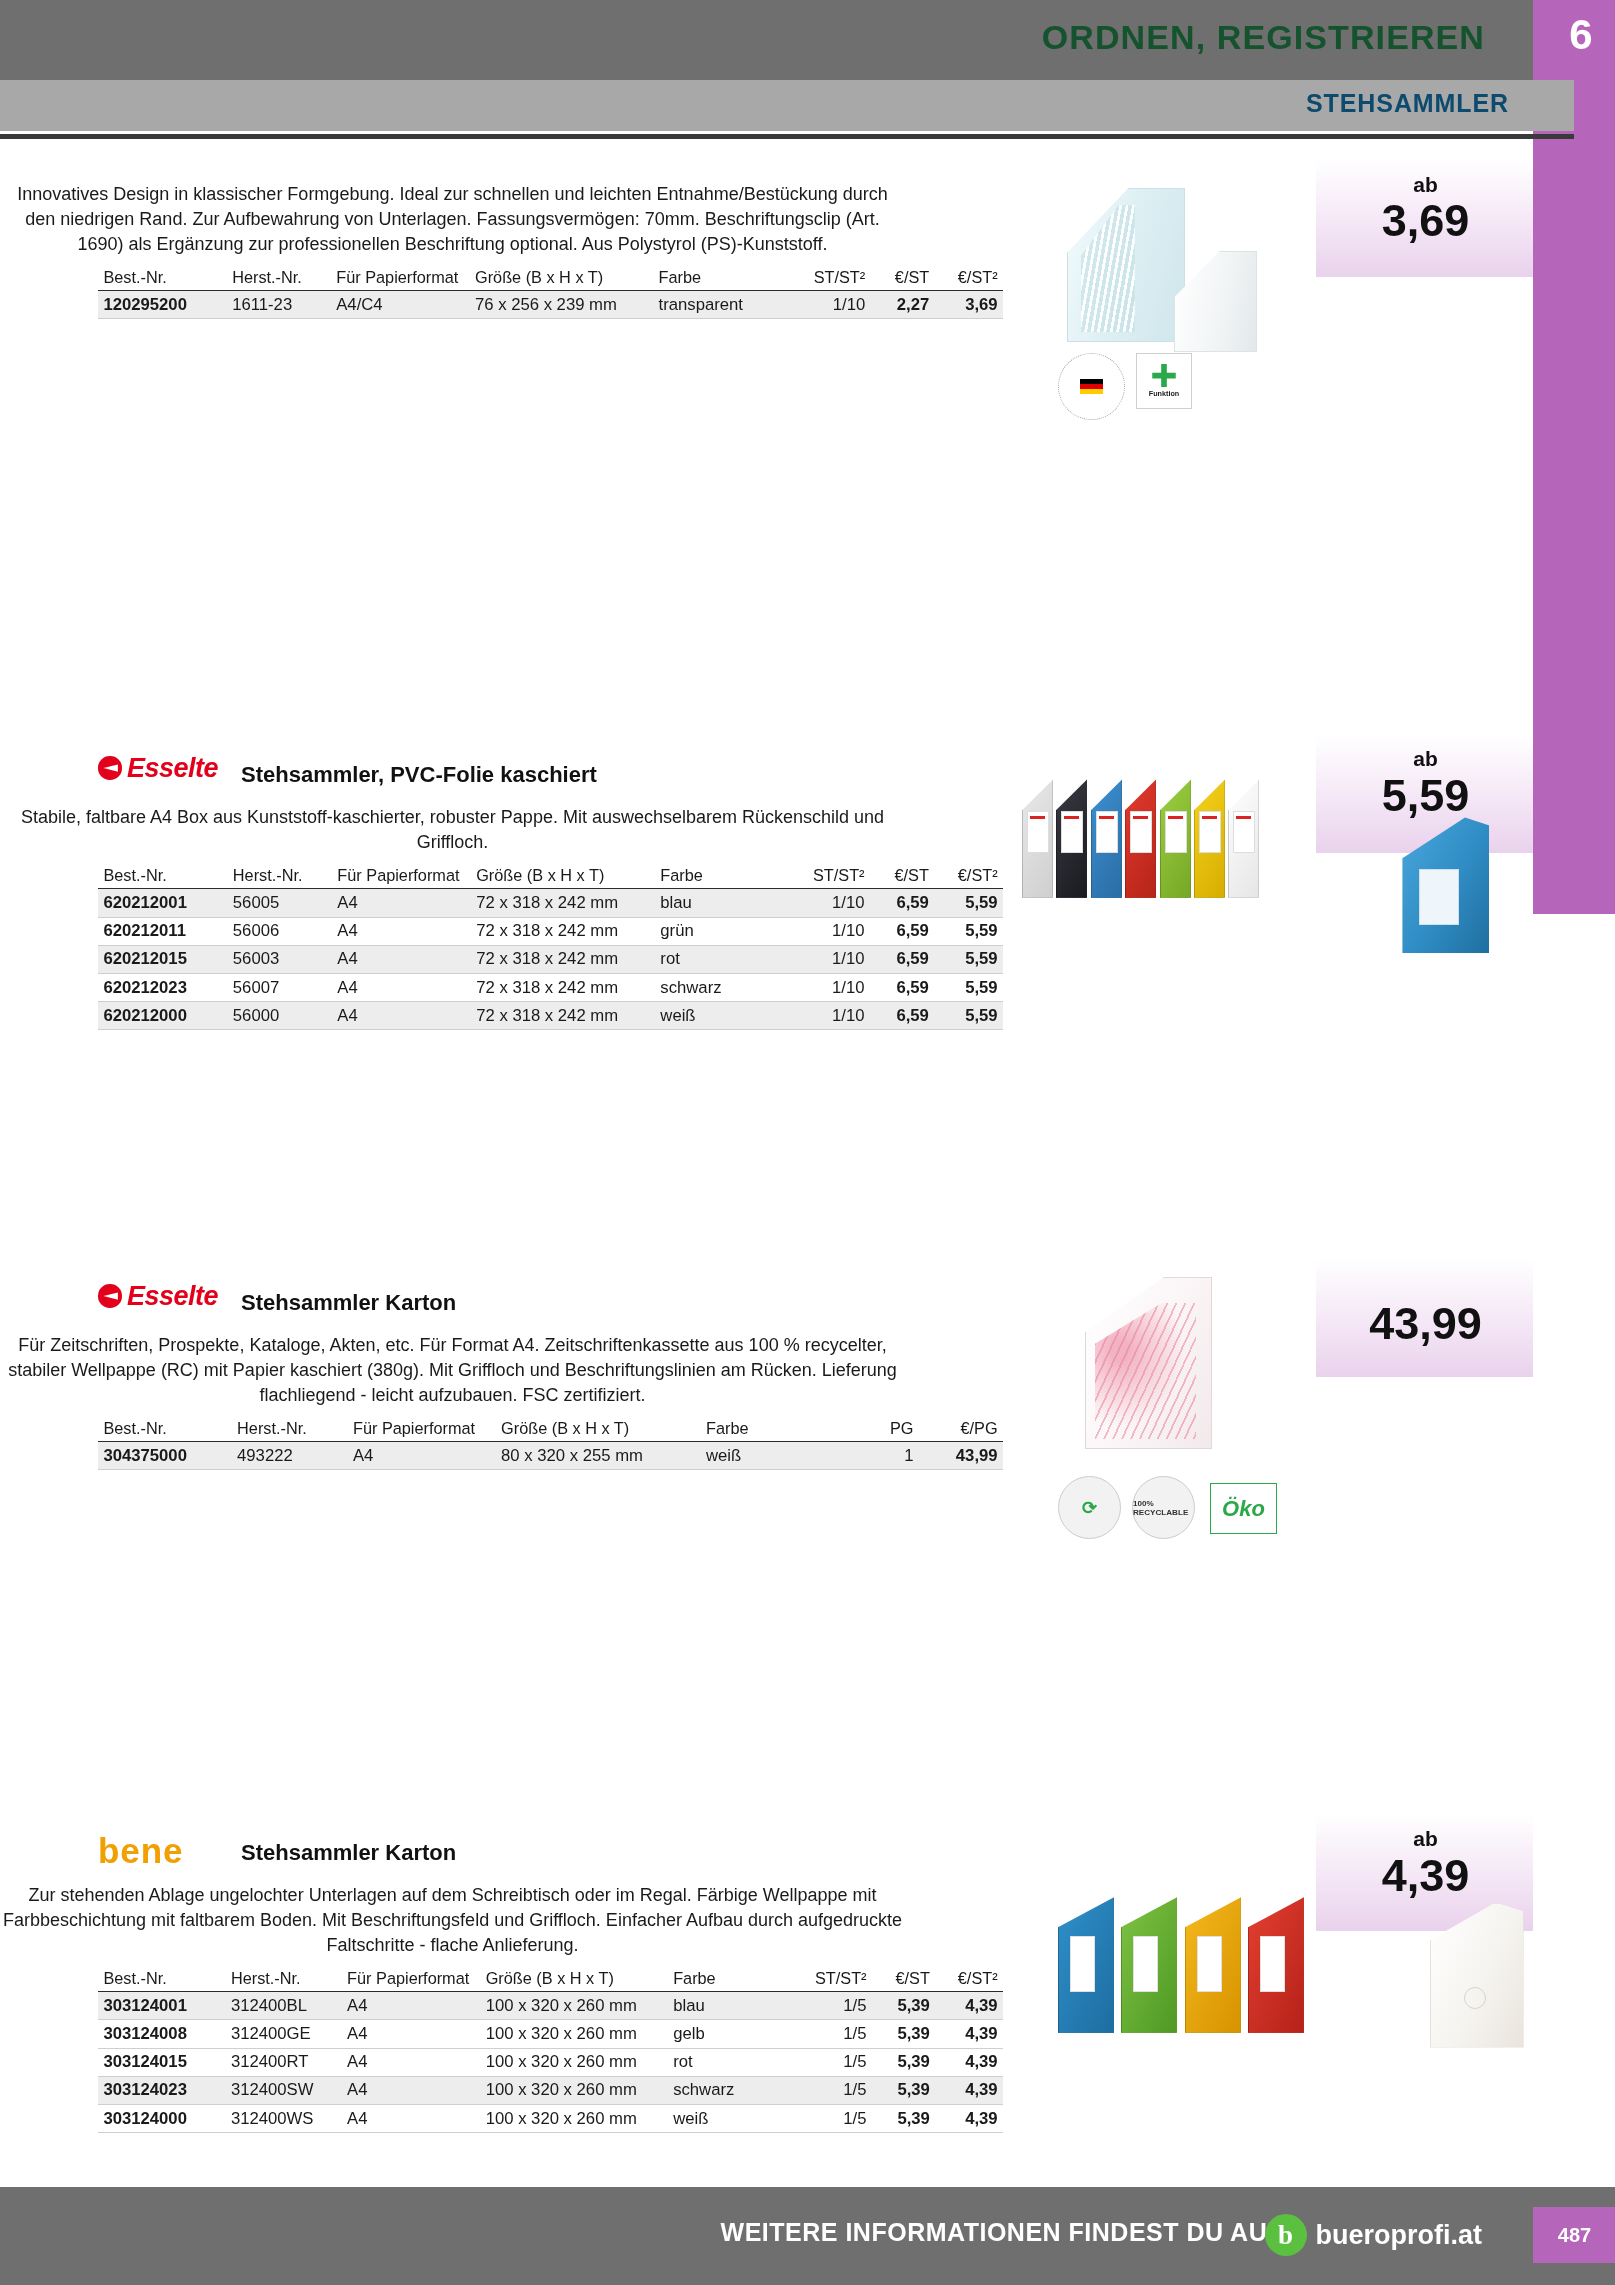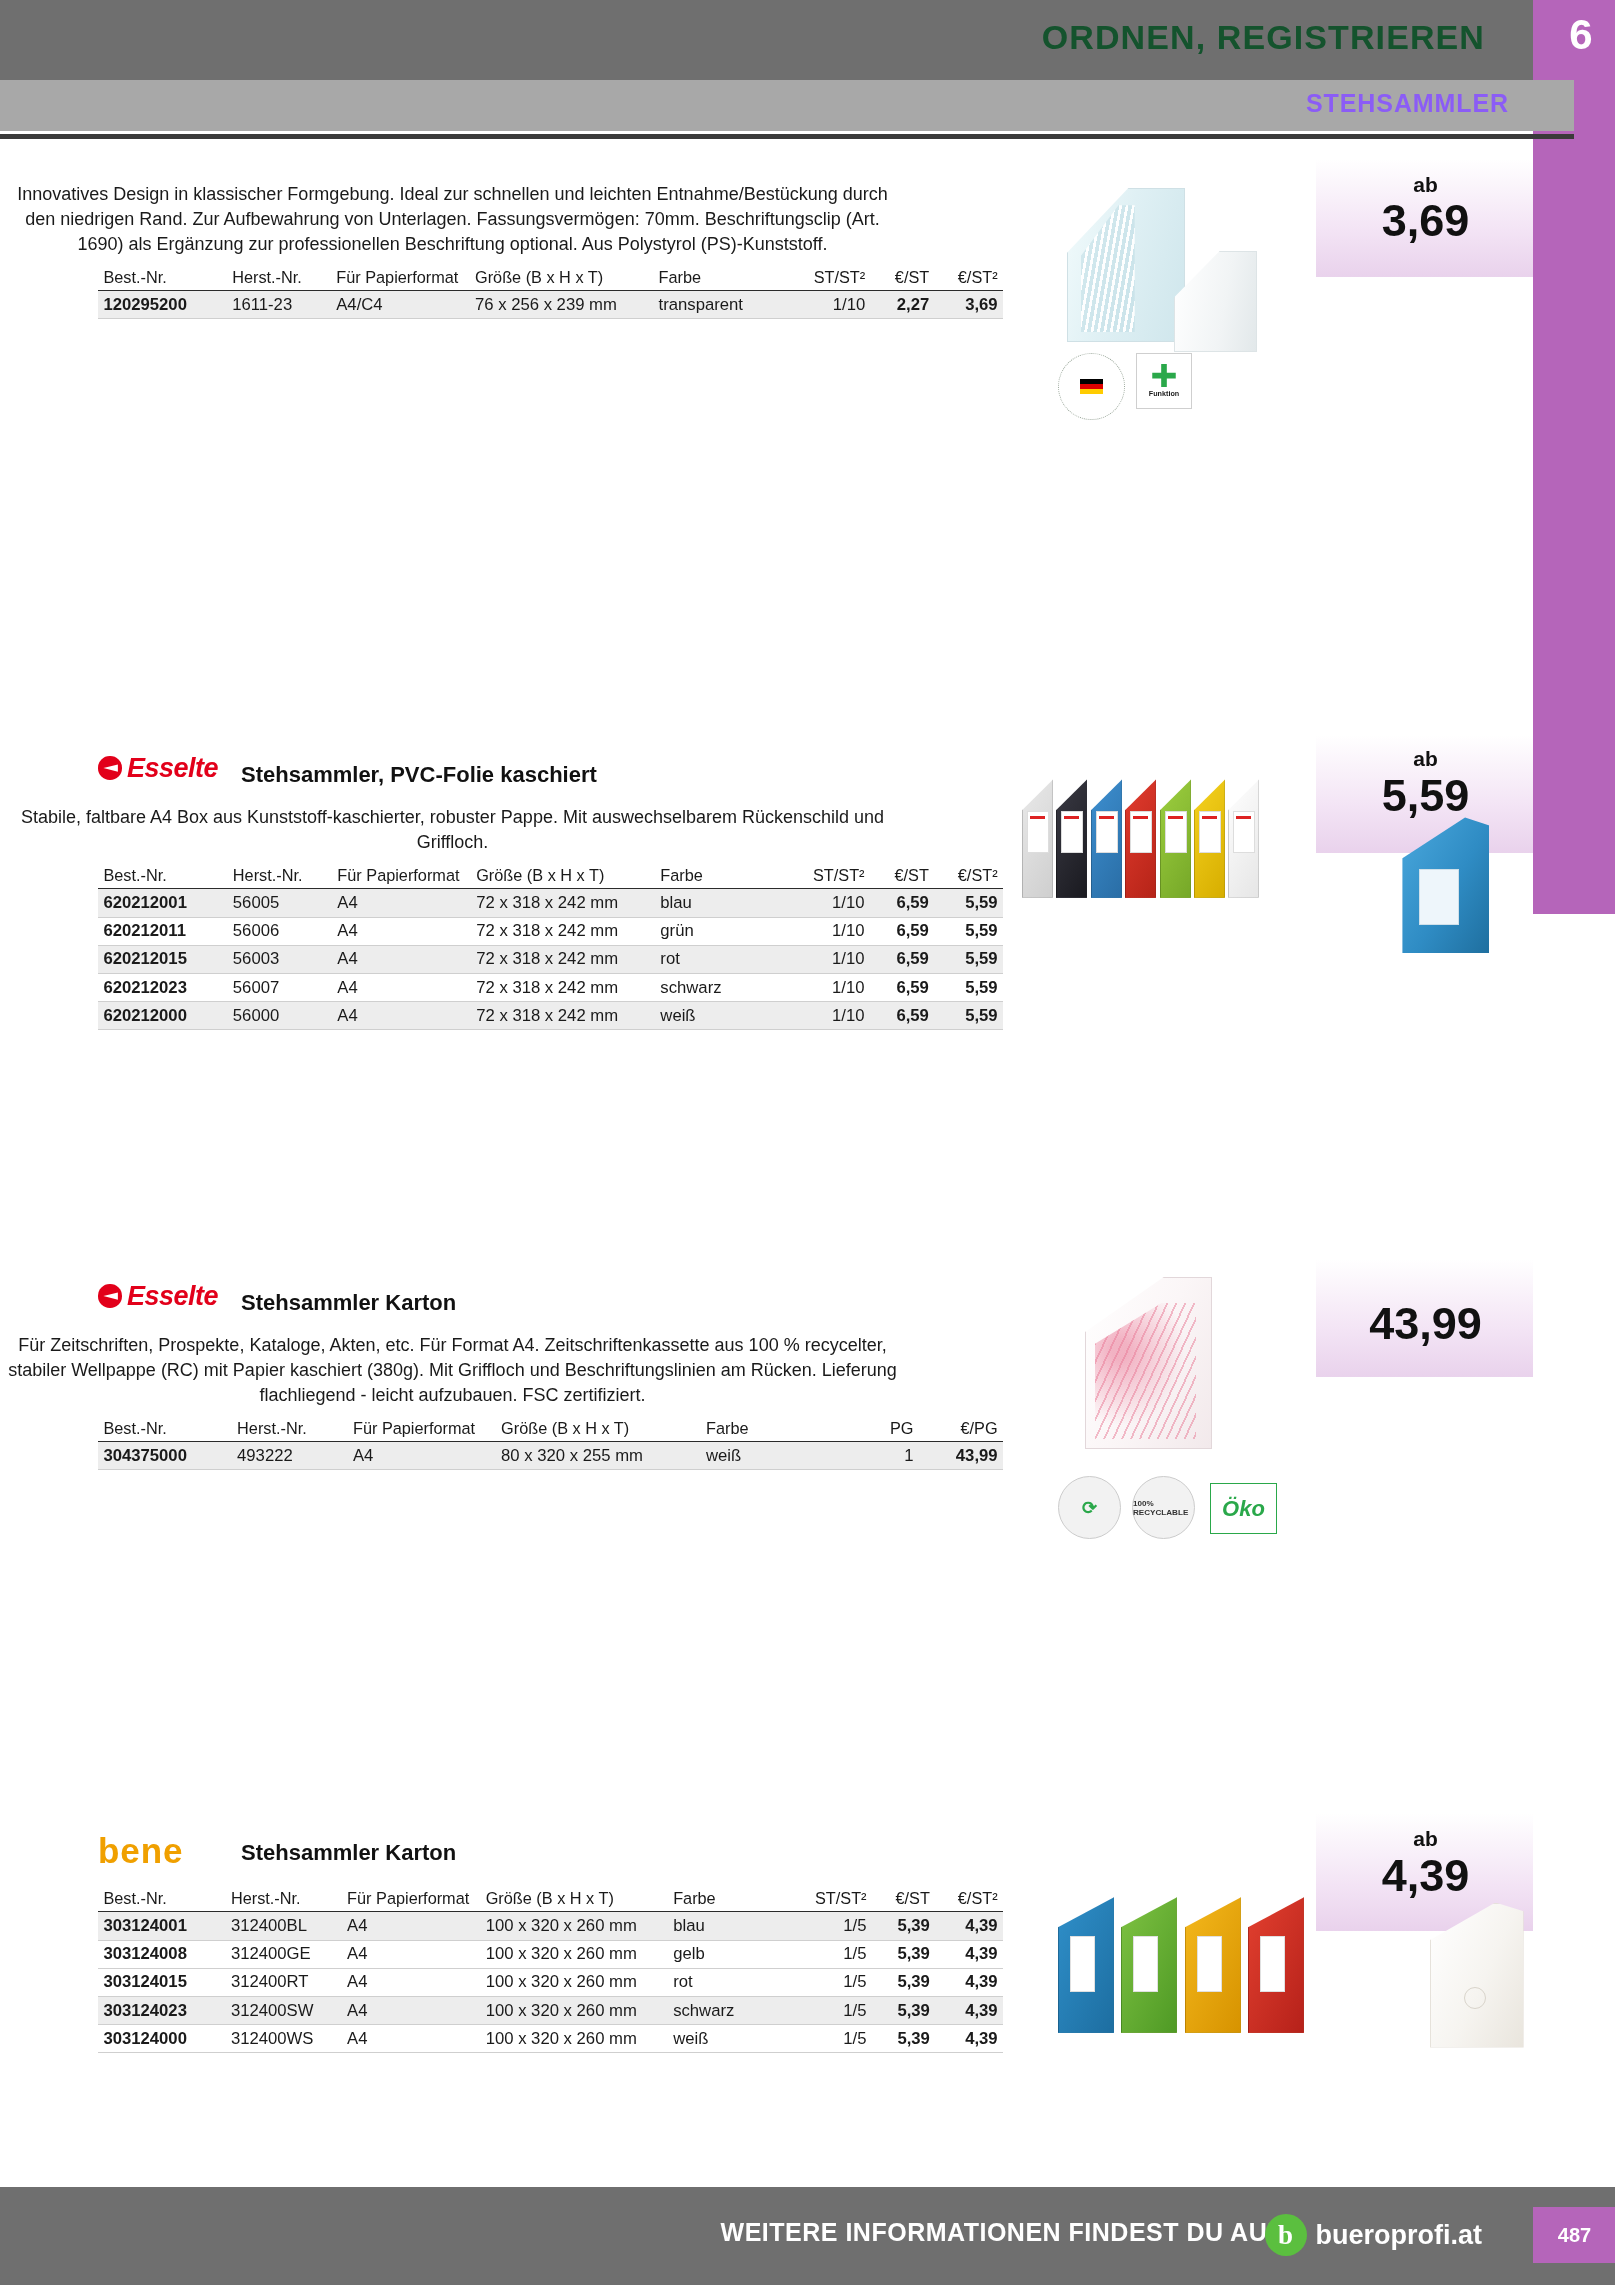--- a/index.html
+++ b/index.html
@@ -34,21 +34,21 @@
   .header-chapter-num {
     position: absolute; top: 11px; right: 23.5px;
     color: #ffffff; font-size: 42px; font-weight: bold;
   }
   .header-sub-band {
     position: absolute; top: 80px; left: 0; width: 1574px; height: 51px;
     background: #a8a8a8;
   }
   .header-sub-title {
     position: absolute; top: 89px; right: 107px;
-    color: #8b5cf6; font-size: 25px; font-weight: bold; letter-spacing: 0.9px;
+    color: #0c4a6e; font-size: 25px; font-weight: bold; letter-spacing: 0.9px;
   }
   .header-rule {
     position: absolute; top: 134px; left: 0; width: 1574px; height: 4.5px;
     background: #3a3a3a;
   }
 
   
   .product { position: absolute; left: 0; width: 1616px; }
 
   .brand-row { position: relative; height: 42px; margin-left: 98px; }
@@ -484,20 +484,21 @@
 
 <div class="product" style="top:1836px;">
 
   <div class="brand-row">
     <div class="brand-logo">
       <div class="bene-name">bene</div>
     </div>
     <div class="prod-title">Stehsammler Karton</div>
   </div>
 
+  <div class="prod-desc">Zur stehenden Ablage ungelochter Unterlagen auf dem Schreibtisch oder im Regal. Färbige Wellpappe mit Farbbeschichtung mit faltbarem Boden. Mit Beschriftungsfeld und Griffloch. Einfacher Aufbau durch aufgedruckte Faltschritte - flache Anlieferung.</div>
 
   <table class="spec">
     <thead>
       <tr>
         <th style="width:136px">Best.-Nr.</th>
         <th style="width:122px">Herst.-Nr.</th>
         <th style="width:140px">Für Papierformat</th>
         <th style="width:194px">Größe (B x H x T)</th>
         <th style="width:145px">Farbe</th>
         <th class="num" style="width:77px">ST/ST²</th>

